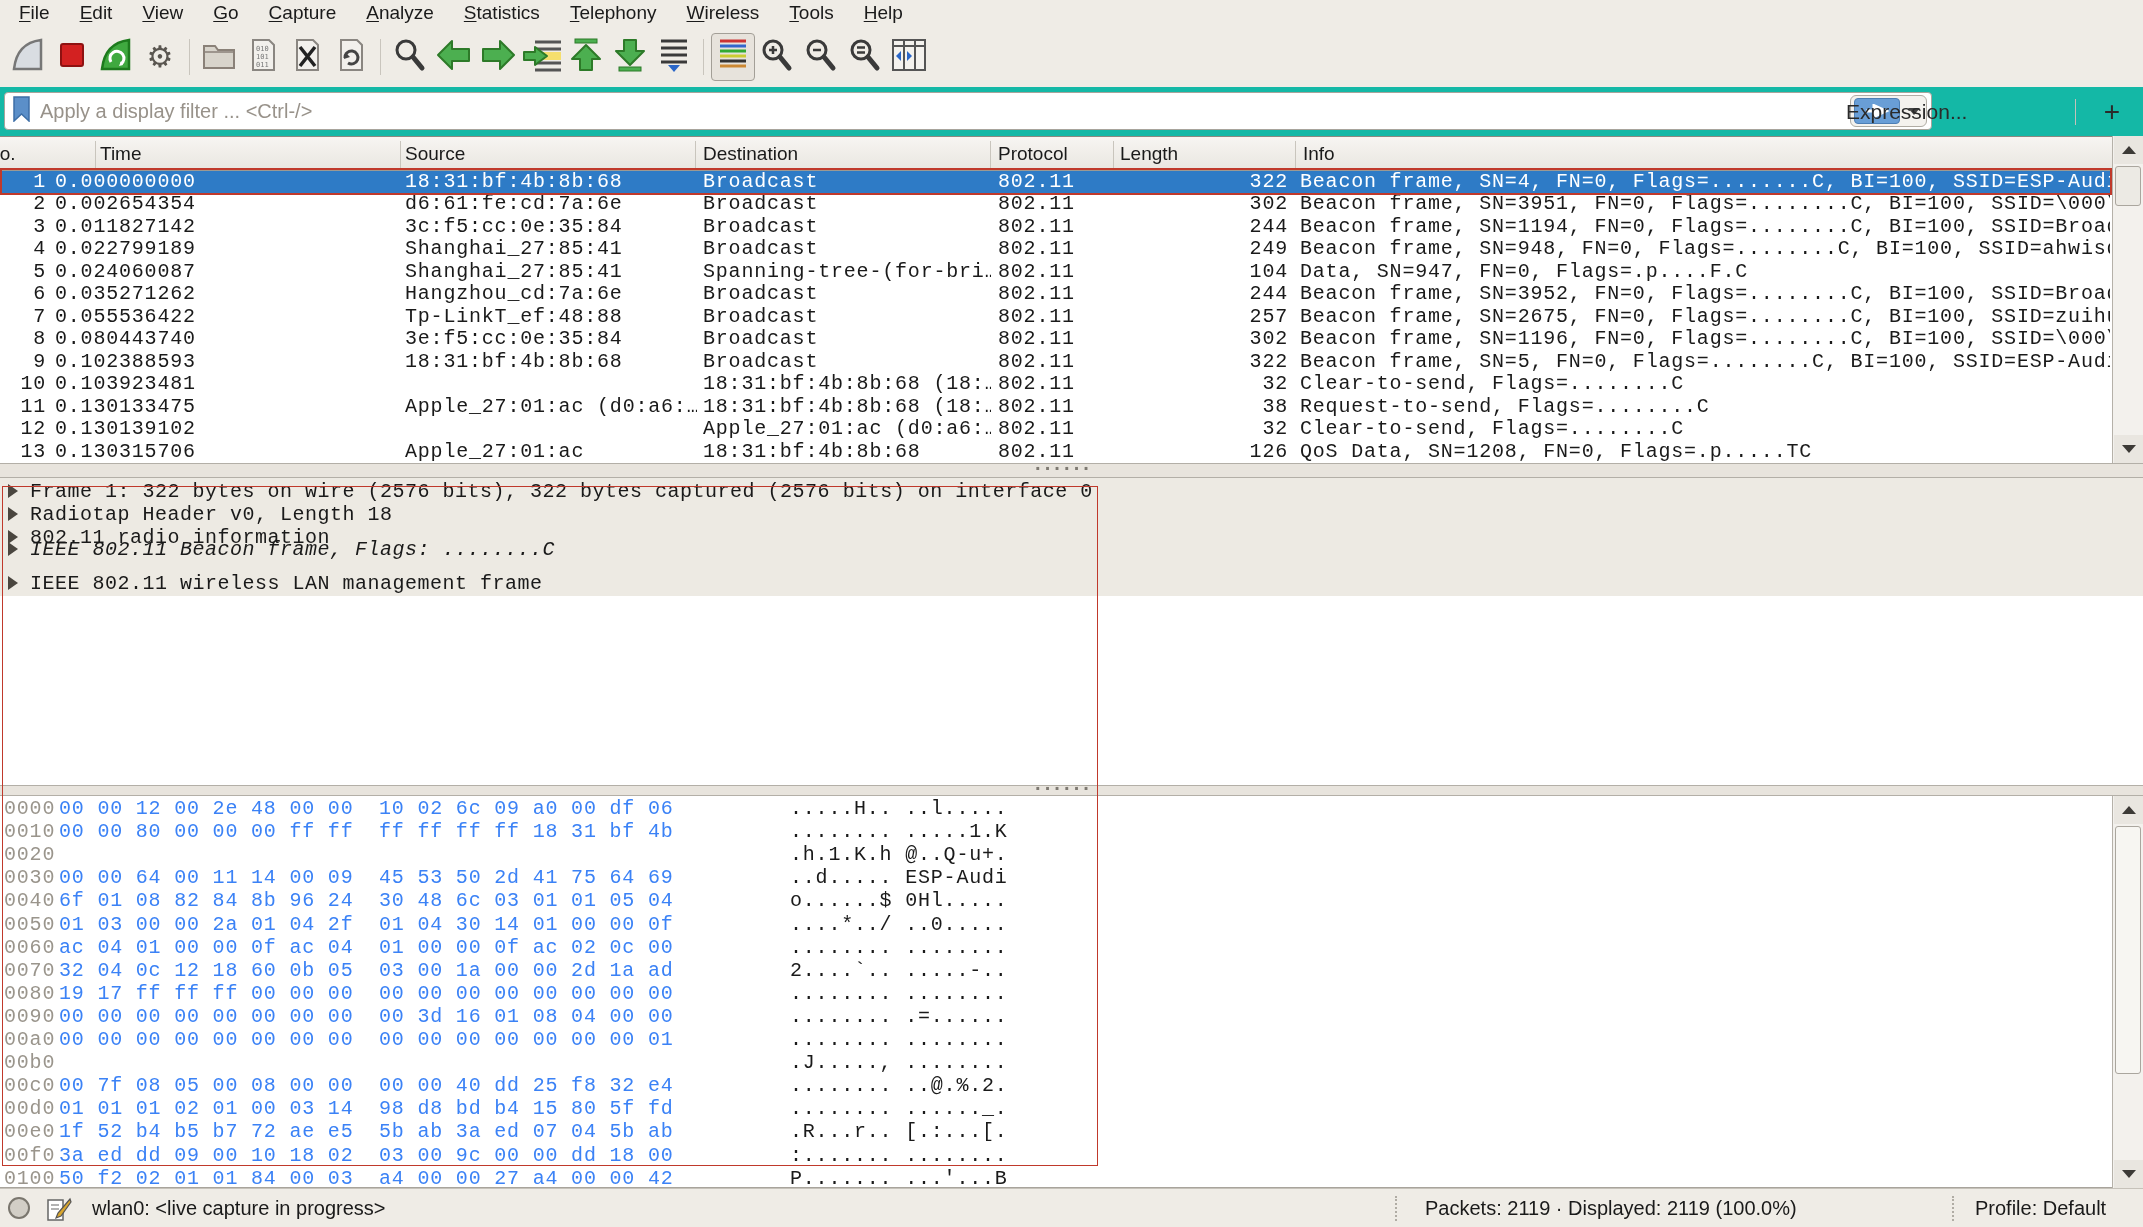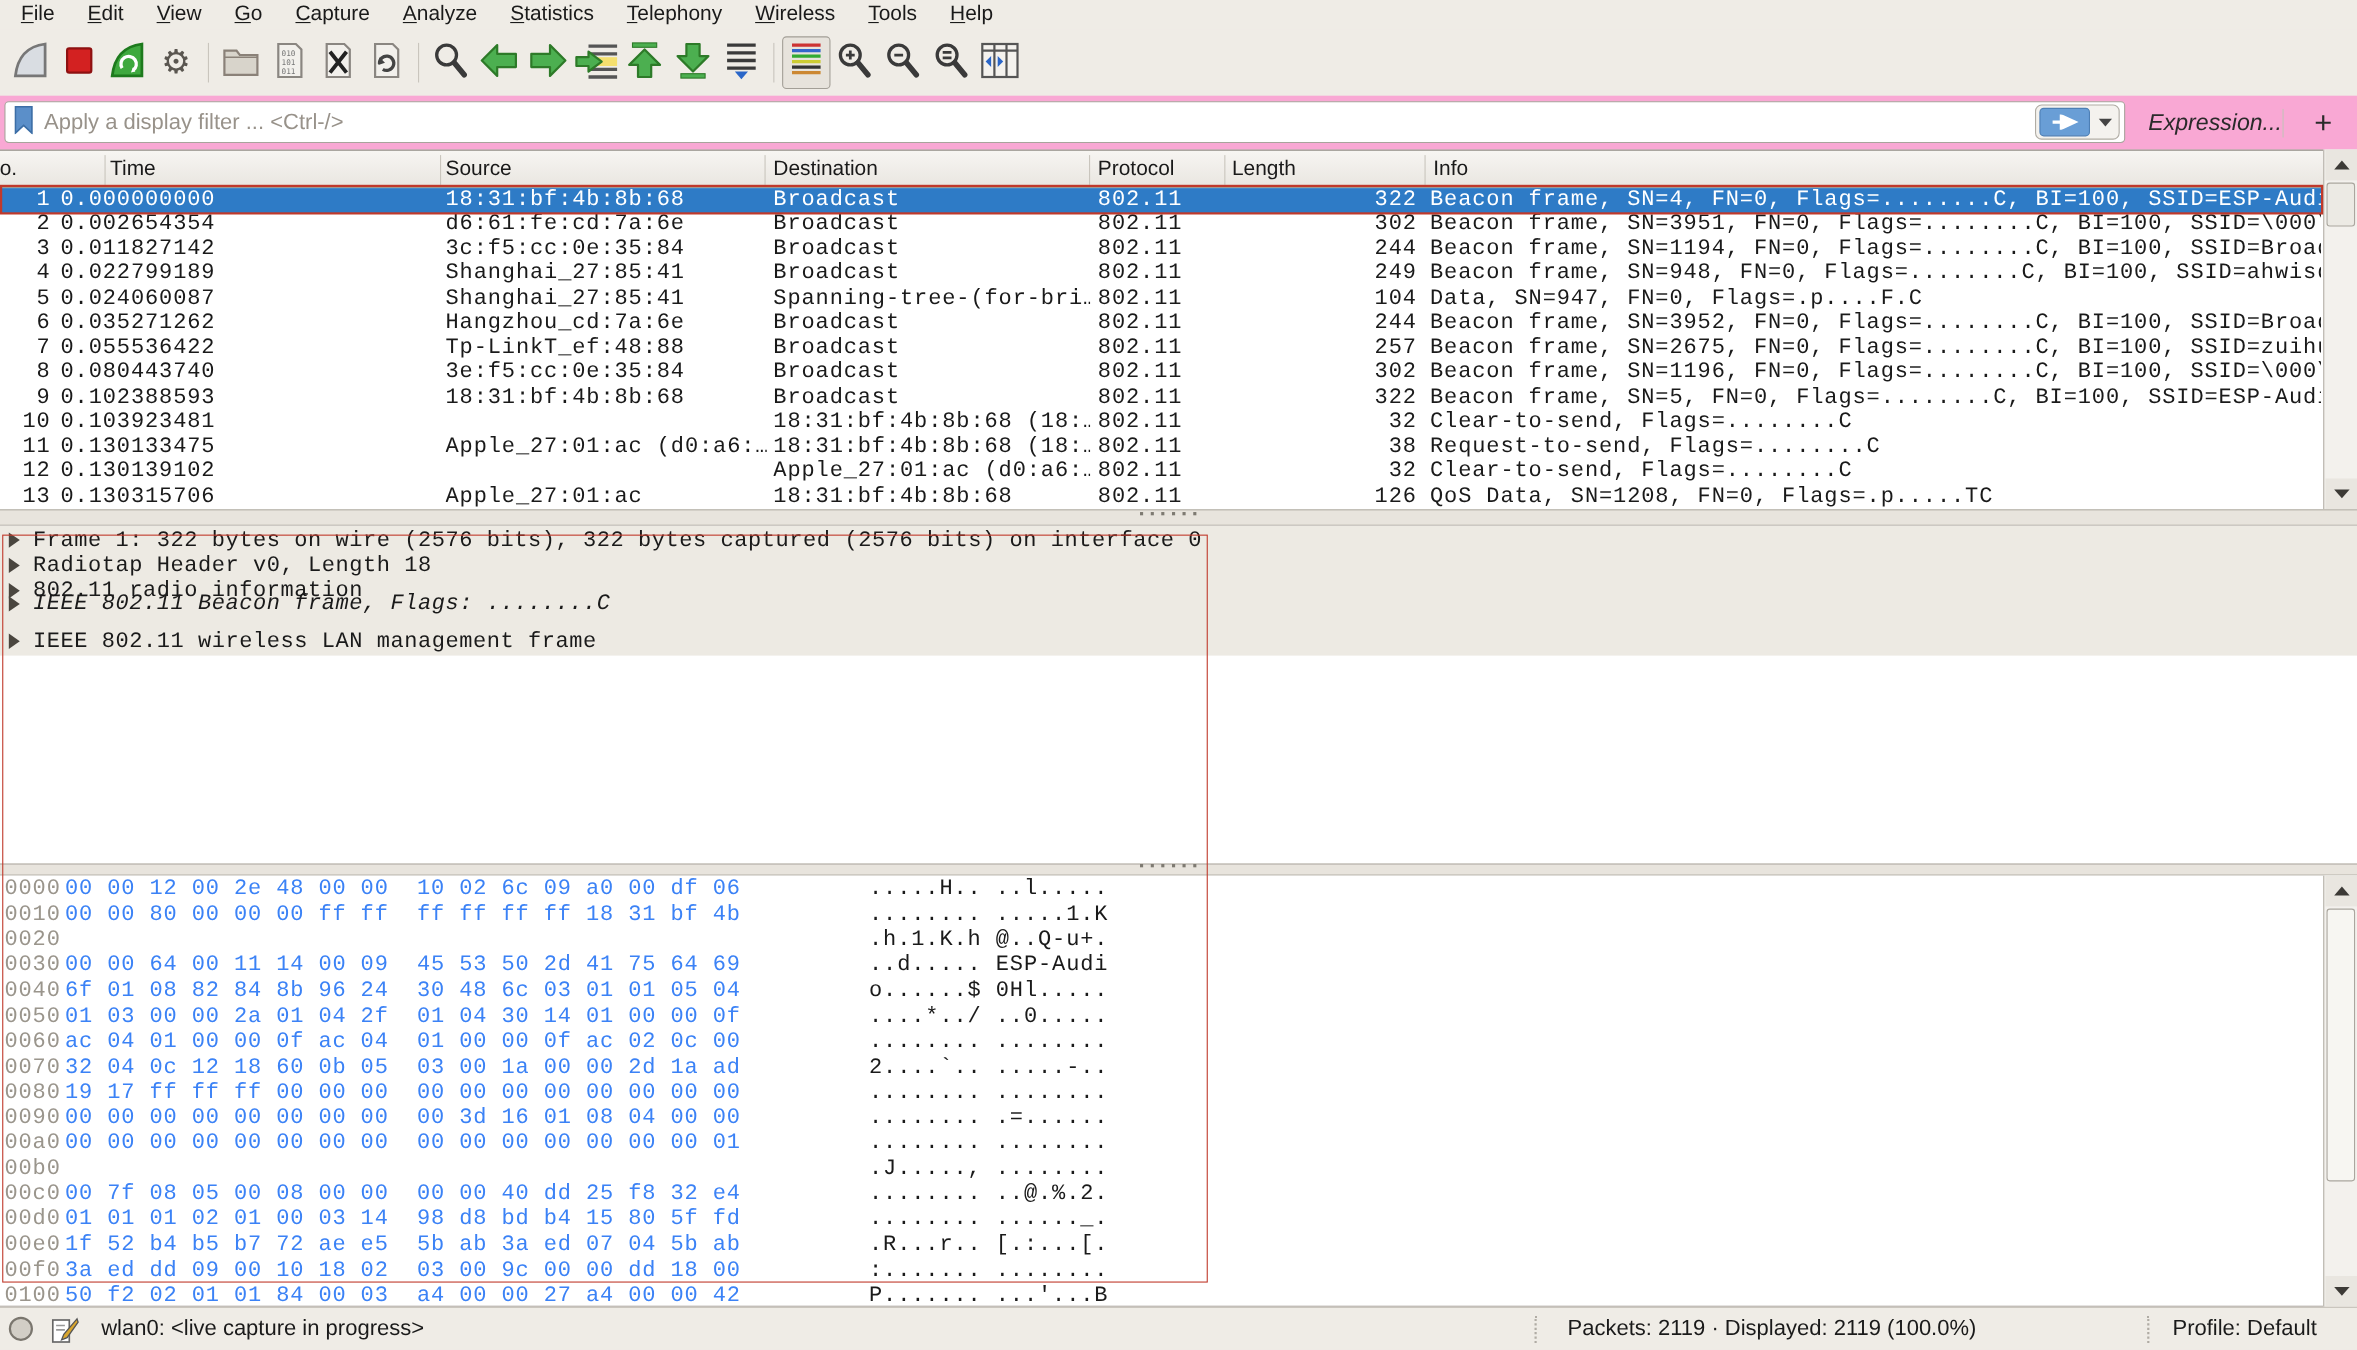--- a/index.html
+++ b/index.html
@@ -15,36 +15,36 @@
 
   
   #toolbar { position:absolute; left:0; top:27px; width:2143px; height:60px; background:#efece6;
              display:flex; align-items:center; padding-left:6px; }
   .tool-btn { width:44px; height:48px; display:flex; align-items:center; justify-content:center; flex:none; }
   .tool-btn.pressed { background:#e7e3dc; border:1px solid #a39f97; border-radius:4px; }
   .tool-sep { width:1px; height:36px; background:#c9c5bd; margin:0 7px; flex:none; }
   .glyph { font-size:30px; color:#5a5650; line-height:1; }
 
   
-  #filterbar { position:absolute; left:0; top:87px; width:2143px; height:49px; background:#f9a8d4;
+  #filterbar { position:absolute; left:0; top:87px; width:2143px; height:49px; background:#14b8a6;
                display:flex; align-items:center;padding-left:32px; }
   #filter-input-wrap { position:absolute; left:4px; top:5px; width:1928px; height:38px; background:#ffffff;
                        border:1px solid #a8a49c; border-radius:4px; display:flex; align-items:center; }
   #filter-bookmark { margin-left:8px; flex:none; }
   #filter-input { flex:1; border:none; outline:none; font-size:20px; color:#1a1a1a; background:transparent;
                   font-family:"Liberation Sans",sans-serif; padding-left:10px; }
   #filter-input::placeholder { color:#98928a; opacity:1; }
   #apply-group { display:flex; align-items:center; margin-right:4px; border:1px solid #b0aca4;
                  border-radius:6px; padding:2px 6px 2px 3px; gap:8px; background:#f4f2ee; }
   #apply-btn { width:46px; height:26px; background:#699ed6; border:1px solid #4d7fb5; border-radius:4px;
                display:flex; align-items:center; justify-content:center; }
   .caret-down { width:0; height:0; border-left:6px solid transparent; border-right:6px solid transparent;
                 border-top:7px solid #444; }
-  #expression-label { position:absolute; left:1953px; top:0; height:49px; display:flex; align-items:center;
-                      font-size:21px; color:#2a2a2a;font-style:italic; }
+  #expression-label { position:absolute; left:1846px; top:0; height:49px; display:flex; align-items:center;
+                      font-size:21px; color:#2a2a2a; }
   #filter-sep { position:absolute; left:2075px; top:12px; height:26px; width:1px; background:#c5c1b9; }
   #add-filter-btn { position:absolute; left:2092px; top:0; height:49px; width:40px; display:flex;
                     align-items:center; justify-content:center; font-size:28px; color:#2a2a2a; }
 
   
   #list-header { position:absolute; left:0; top:136px; width:2112px; height:35px;
                  background:linear-gradient(#f7f5f2,#e9e6e0); border-top:1px solid #8c8880;
                  border-bottom:1px solid #9d9992; overflow:hidden; }
   .hdr-label { position:absolute; top:6px; font-size:19px; color:#1a1a1a; white-space:nowrap; }
   .hdr-sep { position:absolute; top:4px; height:27px; width:1px; background:#c9c5bd; }

